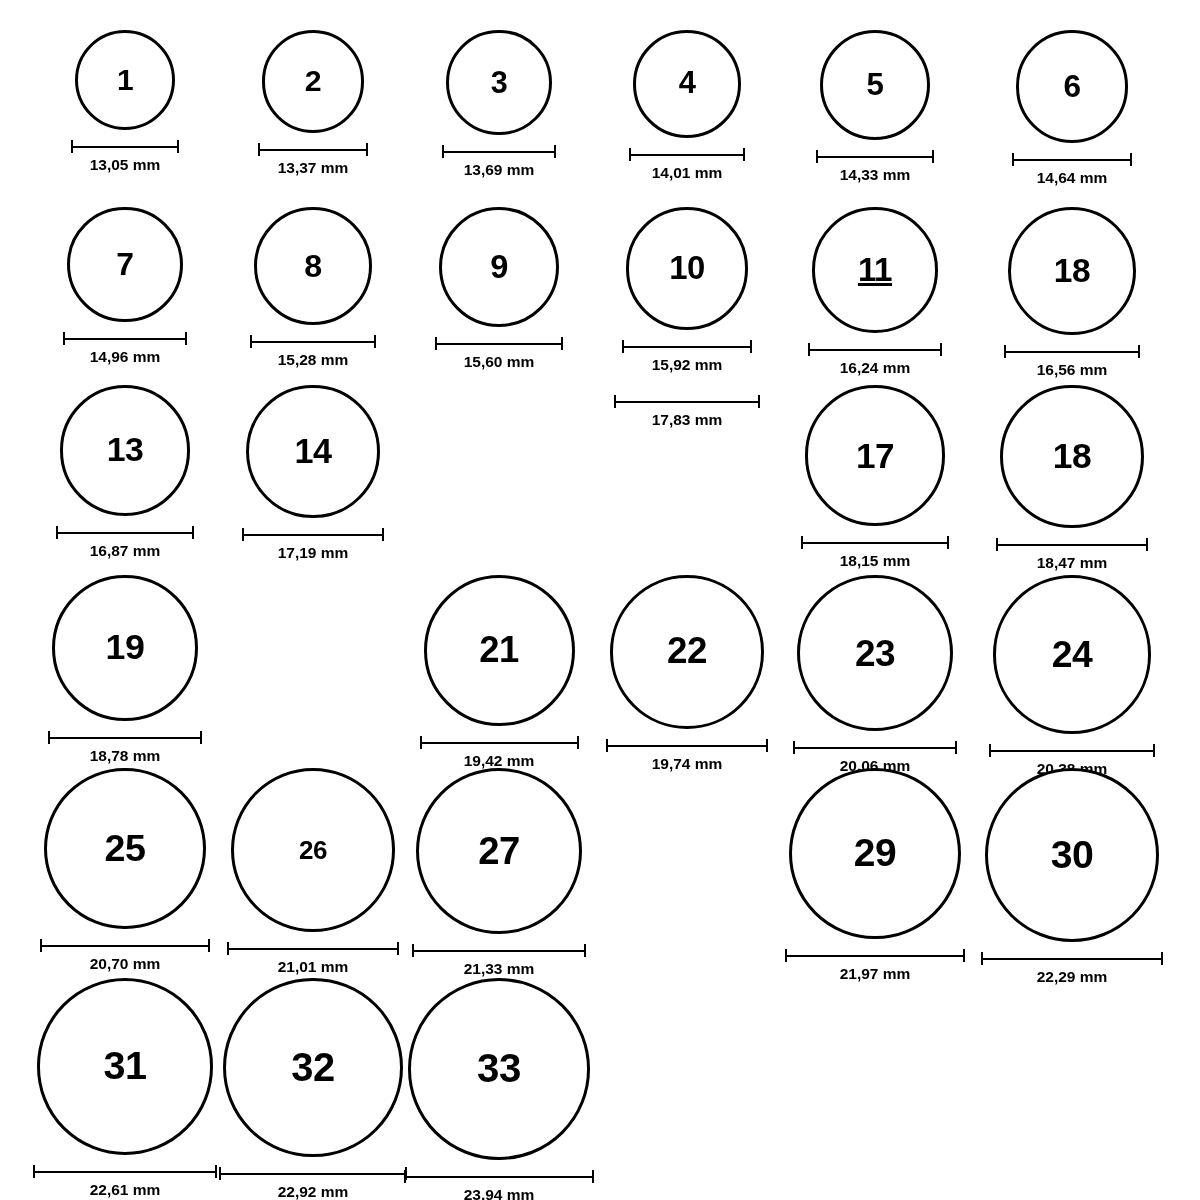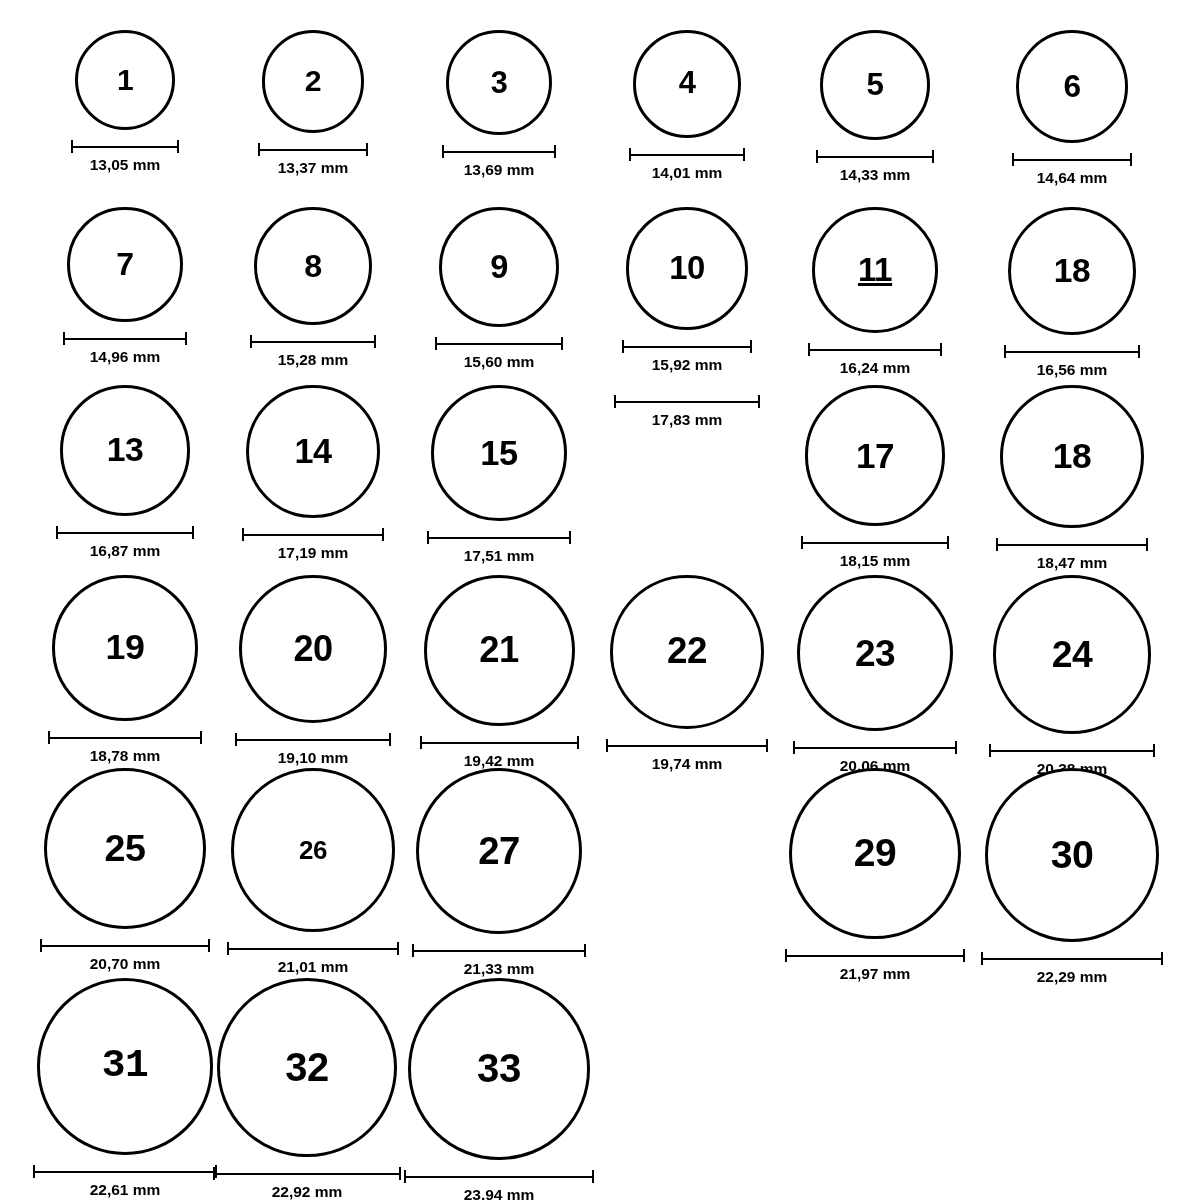--- a/index.html
+++ b/index.html
@@ -222,31 +222,20 @@
       <div class="ring-circle" style="width: 133.15px; height: 133.15px;">
         <span class="ring-number" style="font-size: 34.16px;">14</span>
       </div>
       <div class="measure-bar" style="width: 141.15px;">
         <div class="line"></div>
         <div class="cap left"></div>
         <div class="cap right"></div>
       </div>
       <div class="measure-label">17,19 mm</div>
     </div>
-    <div class="size-cell" style="left: 419px; top: 385px; width: 160px;">
-      <div class="ring-circle" style="width: 135.7px; height: 135.7px;">
-        <span class="ring-number" style="font-size: 34.48px;">15</span>
-      </div>
-      <div class="measure-bar" style="width: 143.7px;">
-        <div class="line"></div>
-        <div class="cap left"></div>
-        <div class="cap right"></div>
-      </div>
-      <div class="measure-label">17,51 mm</div>
-    </div>
     <div class="size-cell" style="left: 607px; top: 385px; width: 160px;">
       <div class="measure-bar" style="width: 146.25px;">
         <div class="line"></div>
         <div class="cap left"></div>
         <div class="cap right"></div>
       </div>
       <div class="measure-label">17,83 mm</div>
     </div>
     <div class="size-cell" style="left: 795px; top: 385px; width: 160px;">
       <div class="ring-circle" style="width: 140.8px; height: 140.8px;">
@@ -274,31 +263,20 @@
       <div class="ring-circle" style="width: 145.9px; height: 145.9px; text-align: center;">
         <span class="ring-number" style="font-size: 35.76px;">19</span>
       </div>
       <div class="measure-bar" style="width: 153.9px;">
         <div class="line"></div>
         <div class="cap left"></div>
         <div class="cap right"></div>
       </div>
       <div class="measure-label">18,78 mm</div>
     </div>
-    <div class="size-cell" style="left: 233px; top: 575px; width: 160px;">
-      <div class="ring-circle" style="width: 148.45px; height: 148.45px;">
-        <span class="ring-number" style="font-size: 36.08px;">20</span>
-      </div>
-      <div class="measure-bar" style="width: 156.45px;">
-        <div class="line"></div>
-        <div class="cap left"></div>
-        <div class="cap right"></div>
-      </div>
-      <div class="measure-label">19,10 mm</div>
-    </div>
     <div class="size-cell" style="left: 419px; top: 575px; width: 160px;">
       <div class="ring-circle" style="width: 151px; height: 151px;">
         <span class="ring-number" style="font-size: 36.4px;">21</span>
       </div>
       <div class="measure-bar" style="width: 159px;">
         <div class="line"></div>
         <div class="cap left"></div>
         <div class="cap right"></div>
       </div>
       <div class="measure-label">19,42 mm</div>
@@ -385,31 +363,31 @@
         <span class="ring-number" style="font-size: 39.28px;">30</span>
       </div>
       <div class="measure-bar" style="width: 181.95px;">
         <div class="line"></div>
         <div class="cap left"></div>
         <div class="cap right"></div>
       </div>
       <div class="measure-label">22,29 mm</div>
     </div>
     <div class="size-cell" style="left: 45px; top: 978px; width: 160px;">
-      <div class="ring-circle" style="width: 176.5px; height: 176.5px; font-family: Liberation Mono, monospace;">
+      <div class="ring-circle" style="width: 176.5px; height: 176.5px;">
         <span class="ring-number" style="font-size: 39.6px;">31</span>
       </div>
       <div class="measure-bar" style="width: 184.5px;">
         <div class="line"></div>
         <div class="cap left"></div>
         <div class="cap right"></div>
       </div>
       <div class="measure-label">22,61 mm</div>
     </div>
-    <div class="size-cell" style="left: 227px; top: 978px; width: 160px;">
+    <div class="size-cell" style="left: 233px; top: 978px; width: 160px;">
       <div class="ring-circle" style="width: 179.05px; height: 179.05px;">
         <span class="ring-number" style="font-size: 39.92px;">32</span>
       </div>
       <div class="measure-bar" style="width: 187.05px;">
         <div class="line"></div>
         <div class="cap left"></div>
         <div class="cap right"></div>
       </div>
       <div class="measure-label">22,92 mm</div>
     </div>

